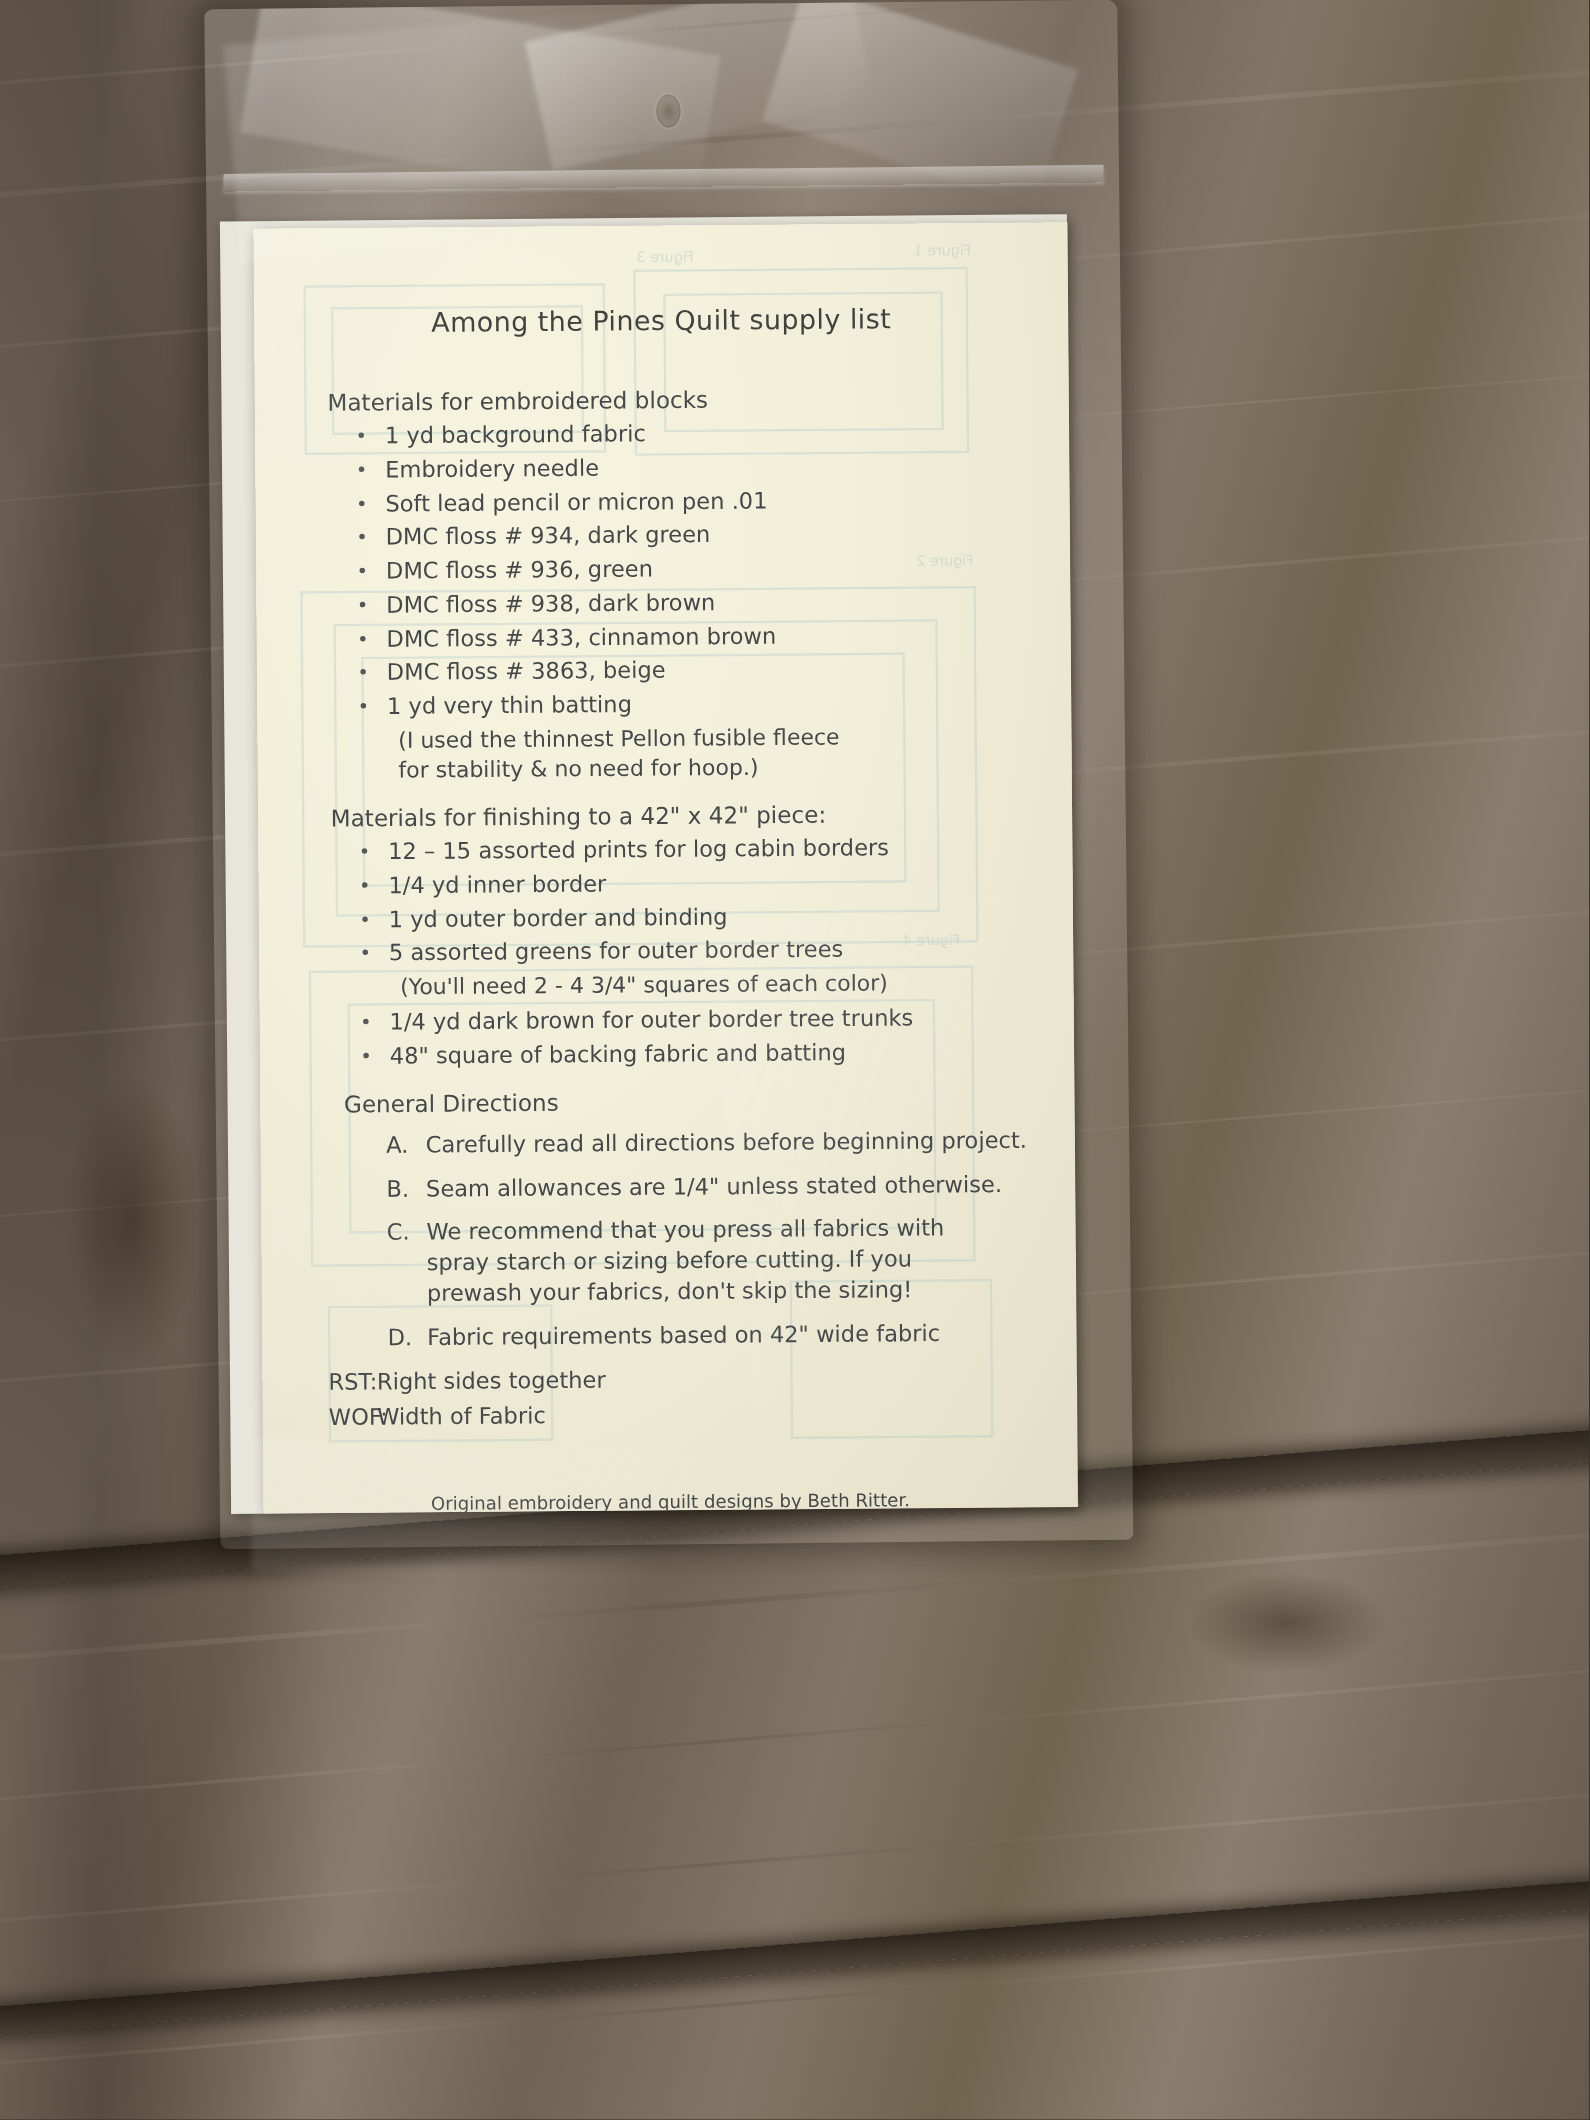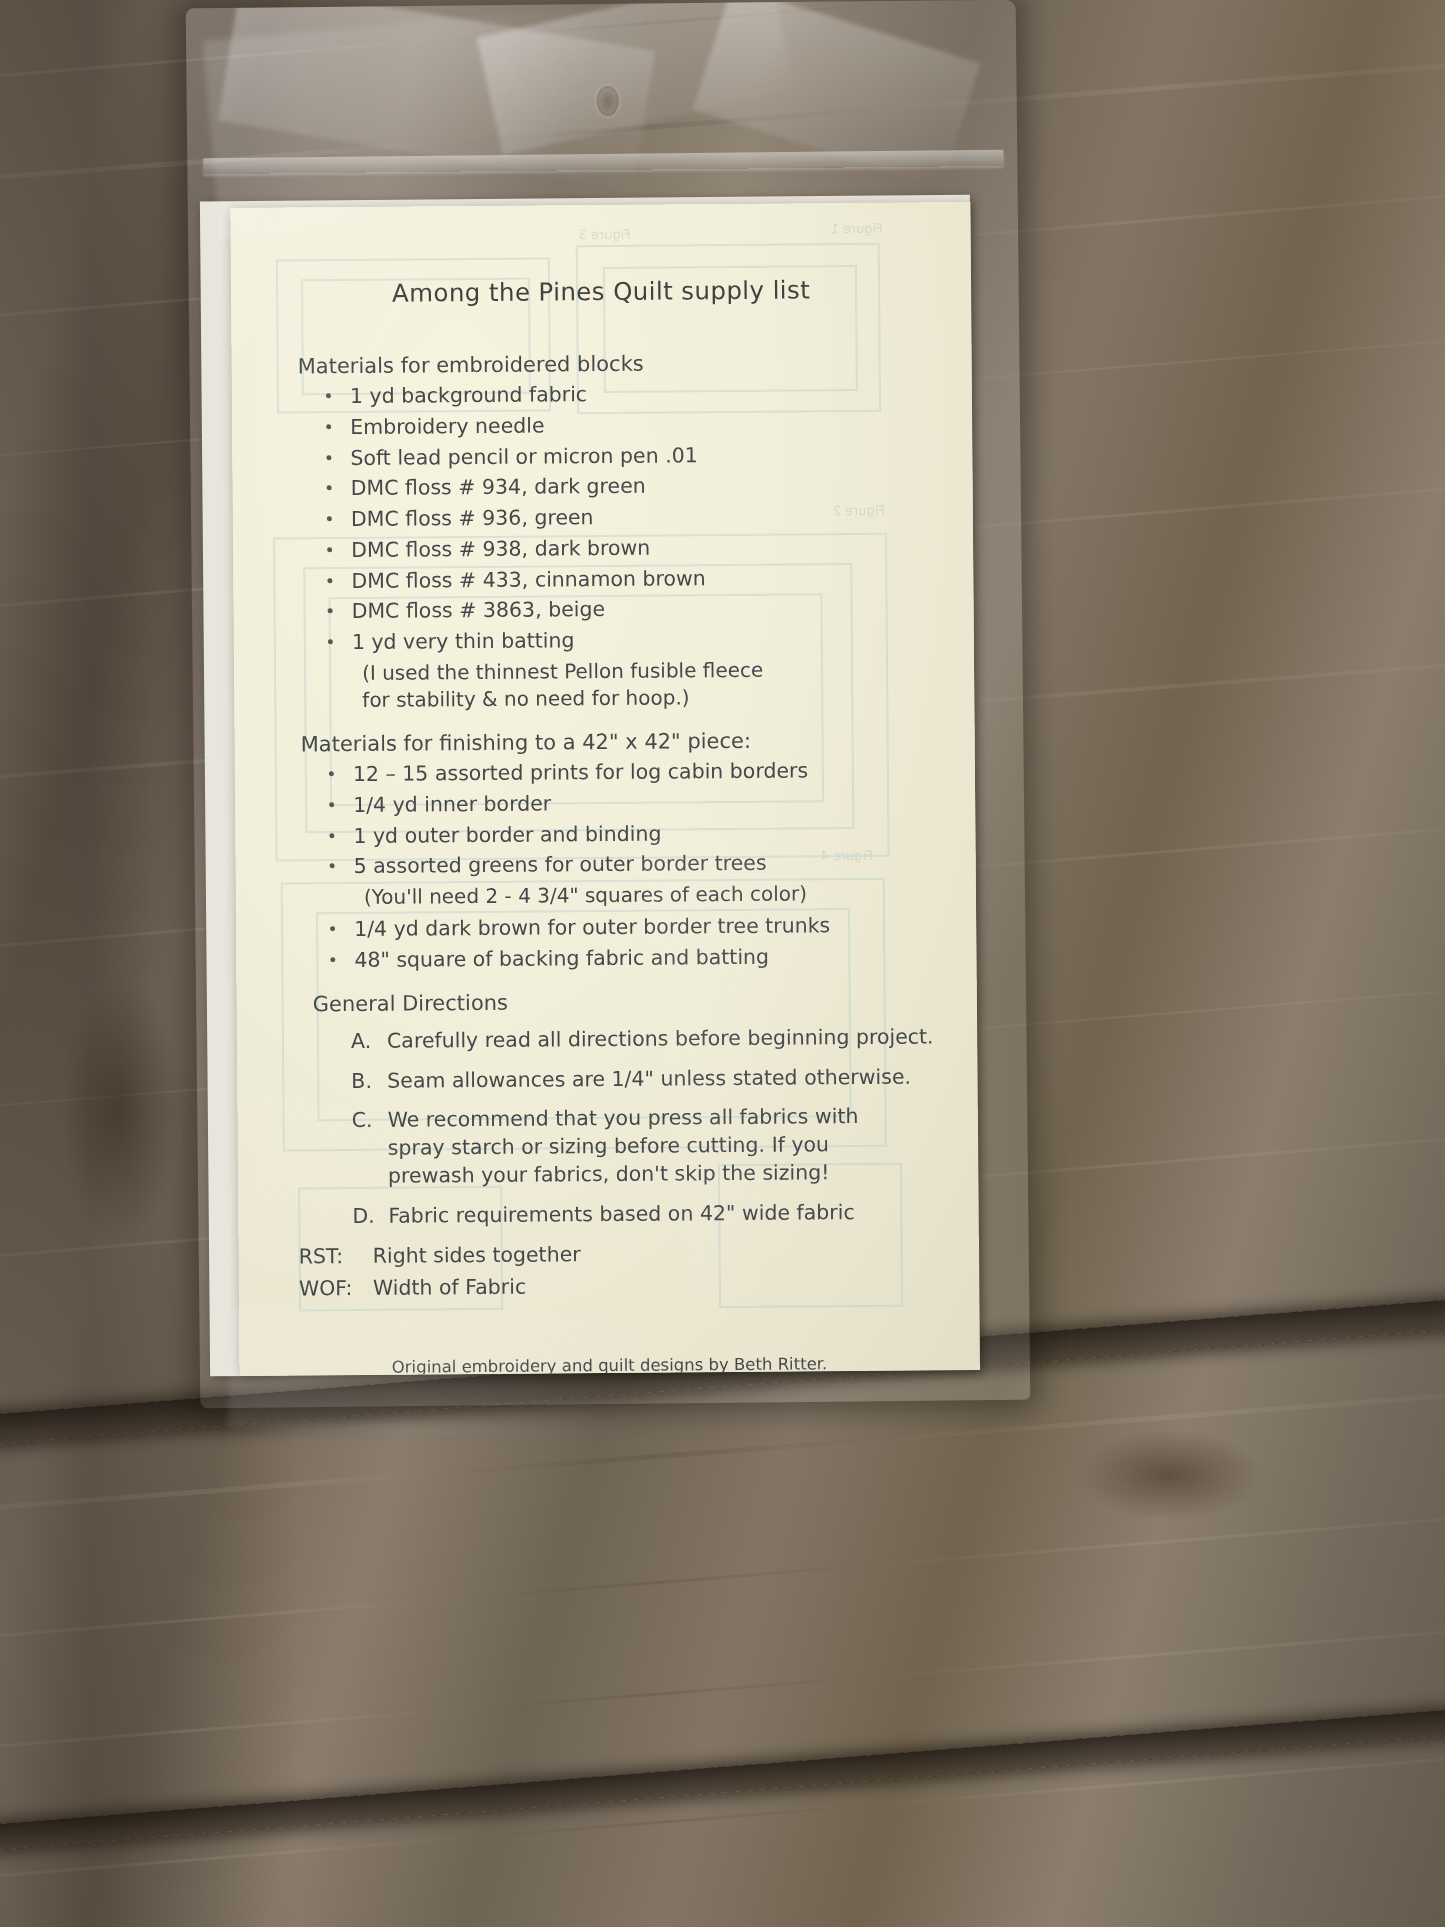--- a/index.html
+++ b/index.html
@@ -171,21 +171,21 @@
   }
   ol.directions li .mark {
     position: absolute; left: -36px; top: 0;
     font-size: 20.5px;
   }
   .abbrev {
     margin: 14px 0 0 60px;
     font-size: 20.5px;
     color: #45484a;
   }
-  .abbrev .key { display: inline-block; width: 74px; }
+  .abbrev .key { display: inline-block; width: 44px; }
   .credits {
     margin-top: 58px;
     text-align: center;
     color: #46494a;
   }
   .credits div { font-size: 16.5px; margin-top: 12px; }
 
   
   .glare {
     position: absolute;

